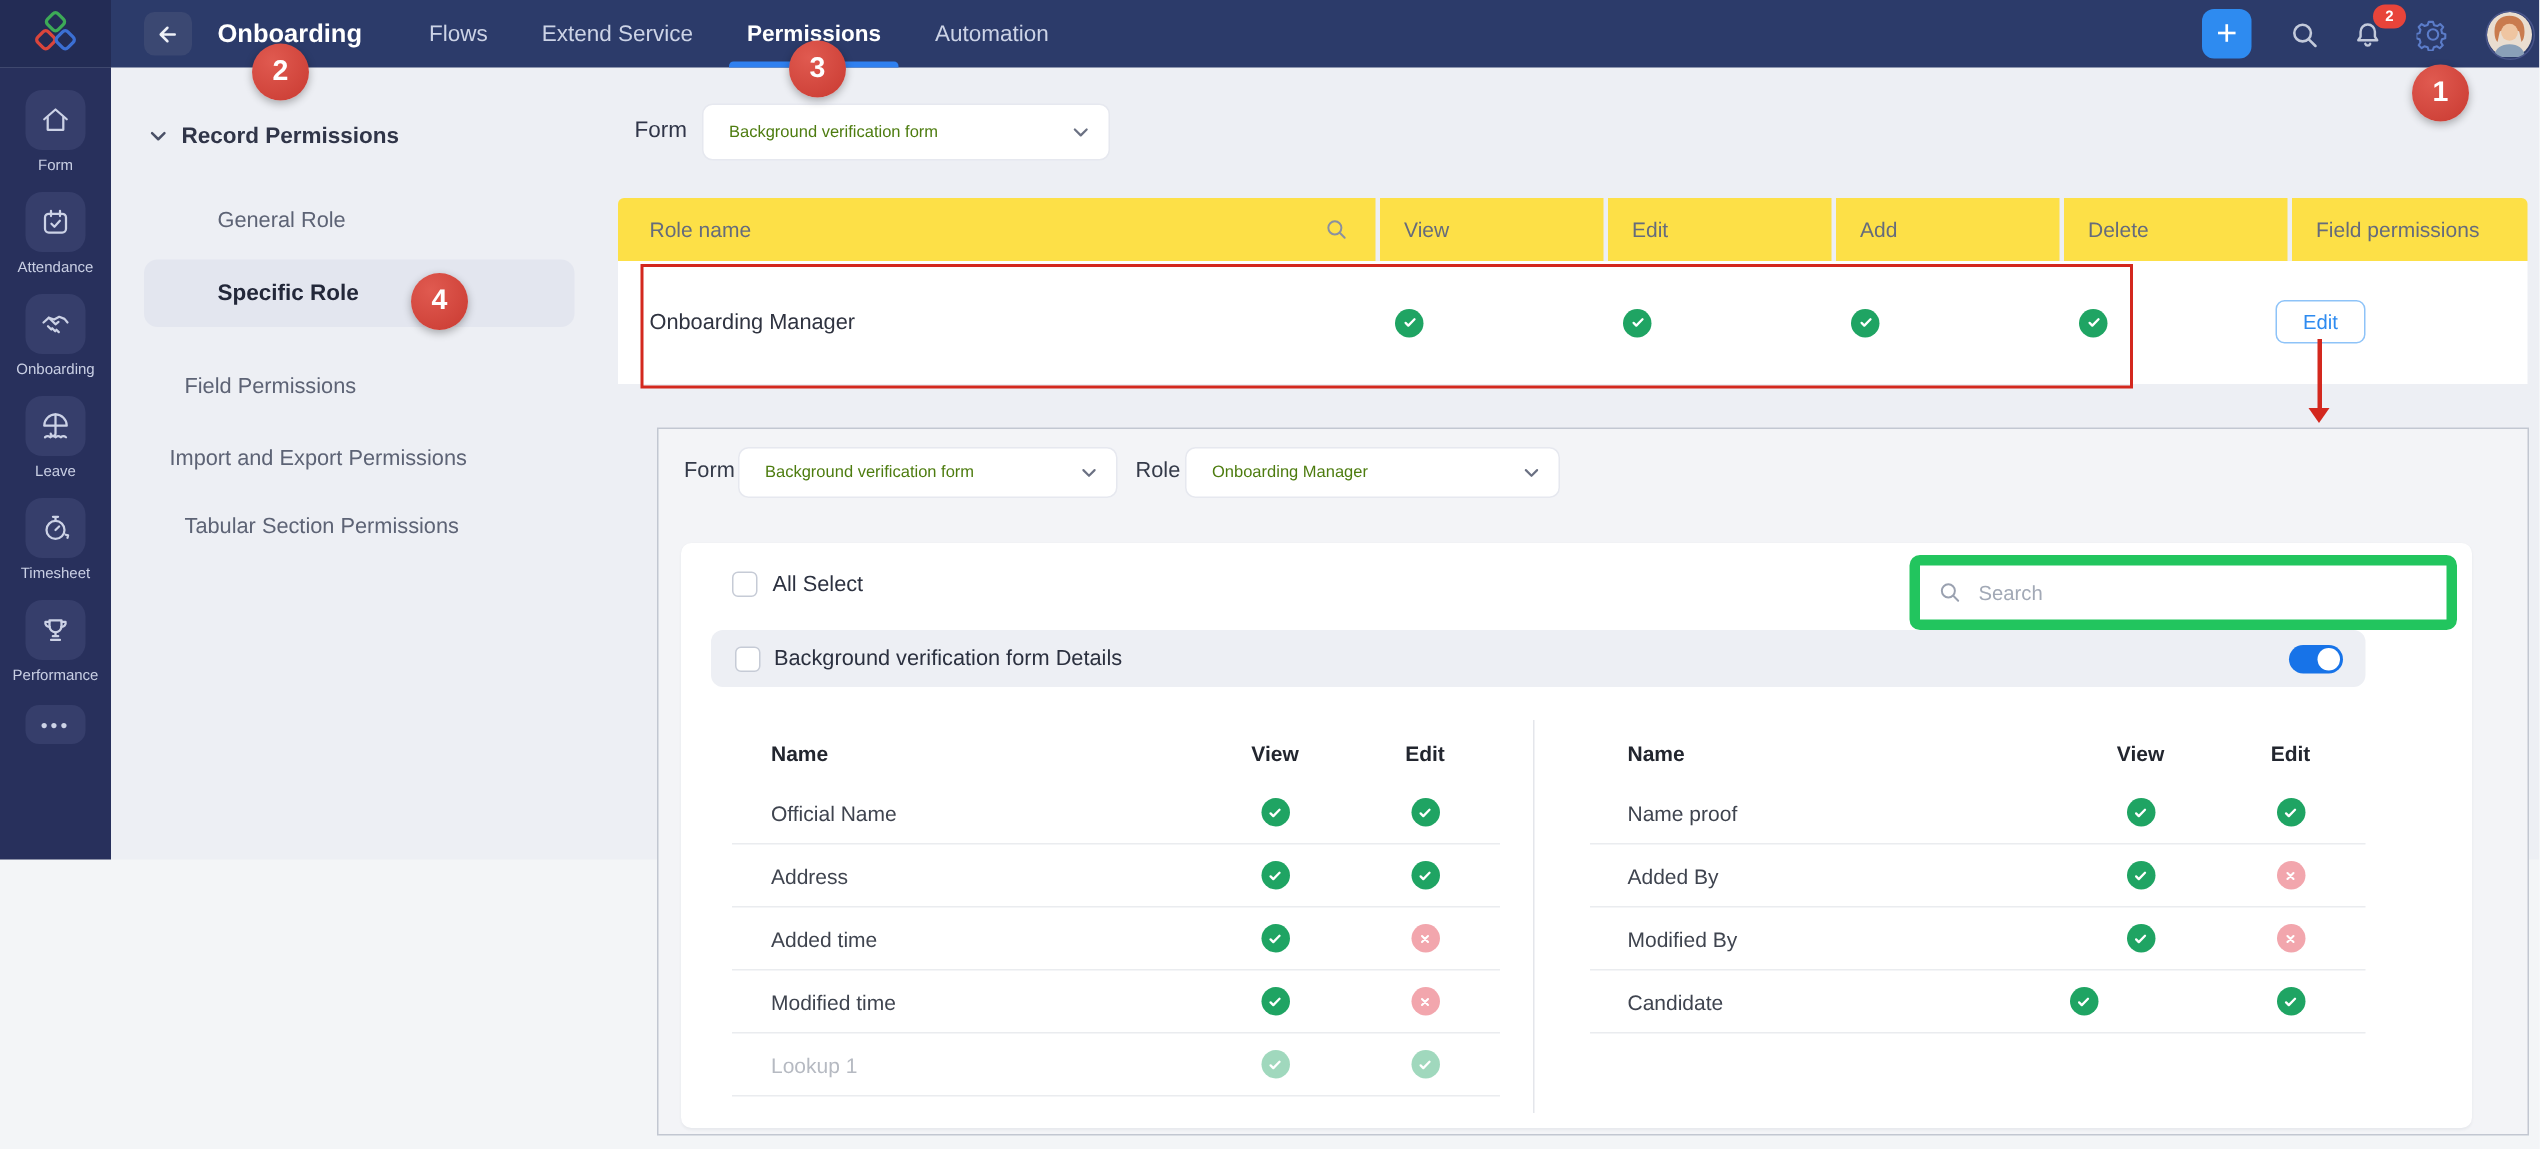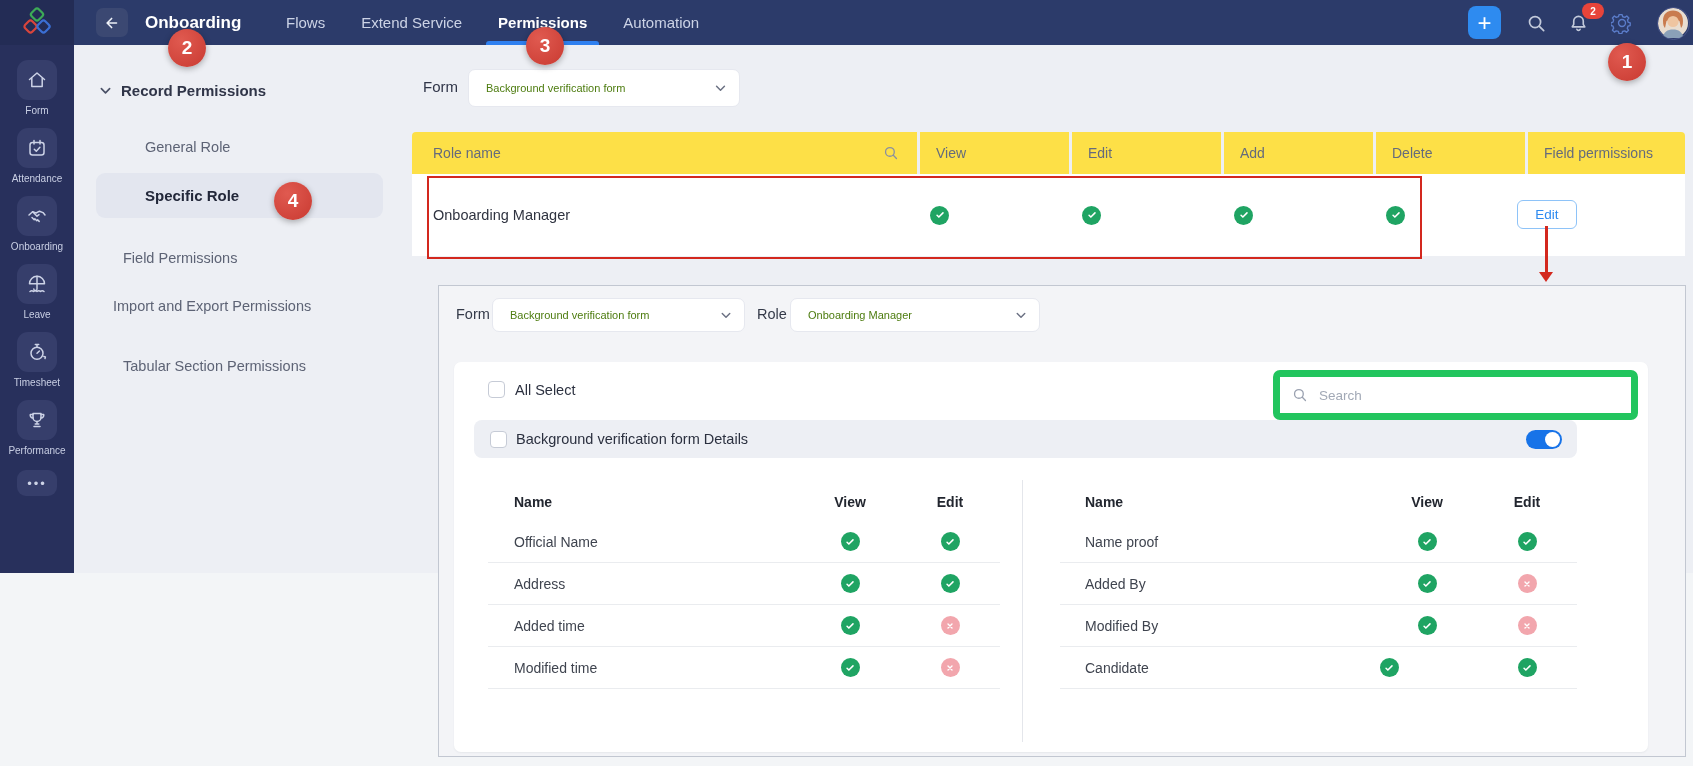--- a/index.html
+++ b/index.html
@@ -210,21 +210,21 @@
       <path d="M1.5 1.5 L6 6 L10.5 1.5" fill="none" stroke="#4a5066" stroke-width="1.8" stroke-linecap="round" stroke-linejoin="round"></path>
     </svg>
     <span style="margin-left:10px;">Record Permissions</span>
   </div>
   <div class="abs nav-item" style="left:145px;top:139px;">General Role</div>
   <div class="abs nav-pill">
     <span>Specific Role</span>
   </div>
   <div class="abs nav-item" style="left:123px;top:250px;">Field Permissions</div>
   <div class="abs nav-item" style="left:113px;top:298px;">Import and Export Permissions</div>
-  <div class="abs nav-item" style="left:123px;top:358px;">Tabular Section Permissions</div>
+  <div class="abs nav-item" style="left:123px;top:343px;">Tabular Section Permissions</div>
 
   <div class="abs fs-label">Form</div>
   <div class="abs dd" style="left:468px;top:69px;width:272px;height:38px;">
     <span class="dd-val">Background verification form</span>
     <svg class="chev" width="11" height="7" viewBox="0 0 12 8">
       <path d="M1.5 1.5 L6 6 L10.5 1.5" fill="none" stroke="#6b7183" stroke-width="1.7" stroke-linecap="round" stroke-linejoin="round"></path>
     </svg>
   </div>
 
   <div class="abs thead">
@@ -387,20 +387,37 @@
             </span>
           </span>
                    <span class="fl-edit">
             <span class="st no">
               <svg viewBox="0 0 18 18">
                 <path d="M6 6 L12 12 M12 6 L6 12" fill="none" stroke="#fff" stroke-width="2.1" stroke-linecap="round"></path>
               </svg>
             </span>
           </span>
         </div>
+        <div class="fl-row disabled" style="padding-left: 26px;">
+          <span class="fl-name">Lookup 1</span>
+                   <span class="fl-view">
+            <span class="st ok fadedst">
+              <svg viewBox="0 0 18 18">
+                <path d="M4.6 9.4 l2.7 2.7 L13.5 5.8" fill="none" stroke="#fff" stroke-width="2.3" stroke-linecap="round" stroke-linejoin="round"></path>
+              </svg>
+            </span>
+          </span>
+                   <span class="fl-edit">
+            <span class="st ok fadedst">
+              <svg viewBox="0 0 18 18">
+                <path d="M4.6 9.4 l2.7 2.7 L13.5 5.8" fill="none" stroke="#fff" stroke-width="2.3" stroke-linecap="round" stroke-linejoin="round"></path>
+              </svg>
+            </span>
+          </span>
+        </div>
       </div>
   </div>
   <div class="abs vdivider"></div>
   <div class="abs flist" style="left:1060px;top:483px;width:517px;">
     <div class="fl-head" style="padding-left:25px;">
       <span class="fl-name">Name</span>
       <span class="fl-view">View</span>
       <span class="fl-edit">Edit</span>
     </div>
     <div id="list-right">

